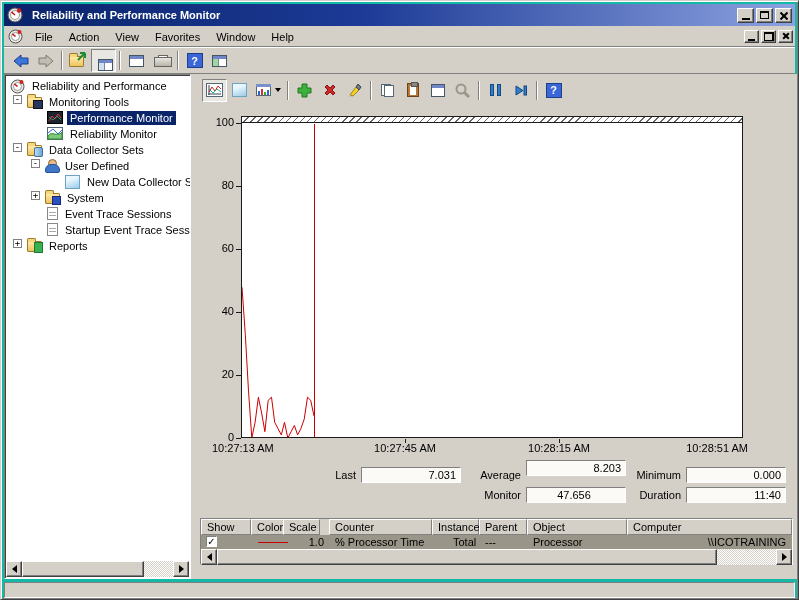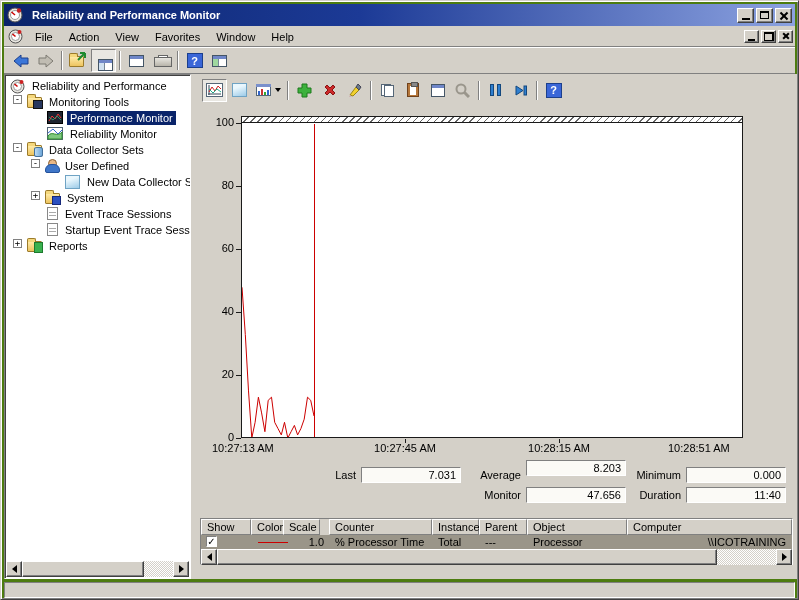--- a/index.html
+++ b/index.html
@@ -1,18 +1,18 @@
 <!DOCTYPE html>
 <html><head>
 <meta charset="utf-8">
 <style>
   html,body{margin:0;padding:0;background:#3a6ea5;}
   *{box-sizing:border-box;}
   .window{
-    position:relative;width:799px;height:600px;background:#4d7c0f;
+    position:relative;width:799px;height:600px;background:#14b8a6;
     border:1px solid #404040;border-top-color:#d4d0c8;border-left-color:#d4d0c8;
     box-shadow:inset 1px 1px 0 #fff, inset -1px -1px 0 #808080;
     font-family:"Liberation Sans","DejaVu Sans",sans-serif;font-size:11px;color:#000;
     overflow:hidden;
   }
   
   .titlebar{position:absolute;left:3px;top:3px;right:3px;height:22px;
     background:linear-gradient(90deg,#0a246a 0%,#1c3a96 45%,#8ca2e0 100%);
     display:flex;align-items:center;padding:0 3px;}
   .titlebar .ttl{color:#fff;font-weight:bold;margin-left:5px;flex:1;}
@@ -403,49 +403,49 @@
         <polyline points="0.0,170.3 3.3,217.4 6.5,273.9 9.8,321.0 13.1,305.3 16.4,280.2 19.6,295.9 22.9,314.7 26.2,283.3 29.5,280.2 32.7,305.3 36.0,311.6 39.3,317.9 42.5,305.3 45.8,321.0 49.1,314.7 52.4,308.4 55.6,317.9 58.9,311.6 62.2,302.2 65.5,280.2 68.7,283.3 72.0,299.0" fill="none" stroke="#cc0000" stroke-width="1"></polyline>
       </svg>
       <div class="cursorline" style="background: rgb(204, 0, 0);"></div>
     </div>
 
     <div class="xtick" style="left:207px;"></div>
     <div class="xtick" style="left:361px;"></div>
     <div class="xlab" style="left:14px;top:368px;">10:27:13 AM</div>
     <div class="xlab" style="left:167px;top:368px;width:80px;text-align:center;">10:27:45 AM</div>
     <div class="xlab" style="left:321px;top:368px;width:80px;text-align:center;">10:28:15 AM</div>
-    <div class="xlab" style="left:470px;top:368px;width:80px;">10:28:51 AM</div>
+    <div class="xlab" style="left:470px;top:368px;width:80px;text-align:right;">10:28:51 AM</div>
 
     <div class="stat-lbl" style="left:108px;top:393px;width:50px;">Last</div>
     <div class="stat-box" style="left:163px;top:393px;">7.031</div>
     <div class="stat-lbl" style="left:268px;top:393px;width:55px;">Average</div>
     <div class="stat-box" style="left:328px;top:386px;text-align:right;">8.203</div>
     <div class="stat-lbl" style="left:428px;top:393px;width:55px;">Minimum</div>
     <div class="stat-box" style="left:488px;top:393px;">0.000</div>
     <div class="stat-lbl" style="left:268px;top:413px;width:55px;">Monitor</div>
-    <div class="stat-box" style="left:328px;top:413px;">47.656</div>
+    <div class="stat-box" style="left:328px;top:413px;text-align:center;">47.656</div>
     <div class="stat-lbl" style="left:428px;top:413px;width:55px;">Duration</div>
     <div class="stat-box" style="left:488px;top:413px;">11:40</div>
 
     <div class="counter-table">
       <div class="th" style="left:0;width:50px;">Show</div>
       <div class="th" style="left:50px;width:41px;">Color</div>
       <div class="th" style="left:82px;width:37px;">Scale</div>
       <div class="th" style="left:128px;width:103px;">Counter</div>
       <div class="th" style="left:231px;width:47px;">Instance</div>
       <div class="th" style="left:278px;width:48px;">Parent</div>
       <div class="th" style="left:326px;width:100px;">Object</div>
       <div class="th" style="left:426px;width:165px;">Computer</div>
 
       <div class="trow">
         <span class="chk">✓</span>
         <span class="swatch" style="background: rgb(204, 0, 0);"></span>
         <span class="td" style="left:91px;width:37px;text-align:right;padding-right:5px;padding-left:0;">1.0</span>
         <span class="td" style="left:128px;width:103px;">% Processor Time</span>
-        <span class="td" style="left:231px;width:47px;">Total</span>
+        <span class="td" style="left:246px;width:47px;">Total</span>
         <span class="td" style="left:278px;width:48px;">---</span>
         <span class="td" style="left:326px;width:100px;">Processor</span>
         <span class="td" style="left:426px;width:163px;text-align:right;padding-right:4px;">\\ICOTRAINING</span>
       </div>
 
       <div class="hscroll" style="left:0;top:30px;width:591px;">
         <span class="sb-btn" style="left:0;">
             <span class="arr-l"></span>
           </span>
         <span class="sb-thumb" style="left:16px;width:500px;"></span>

